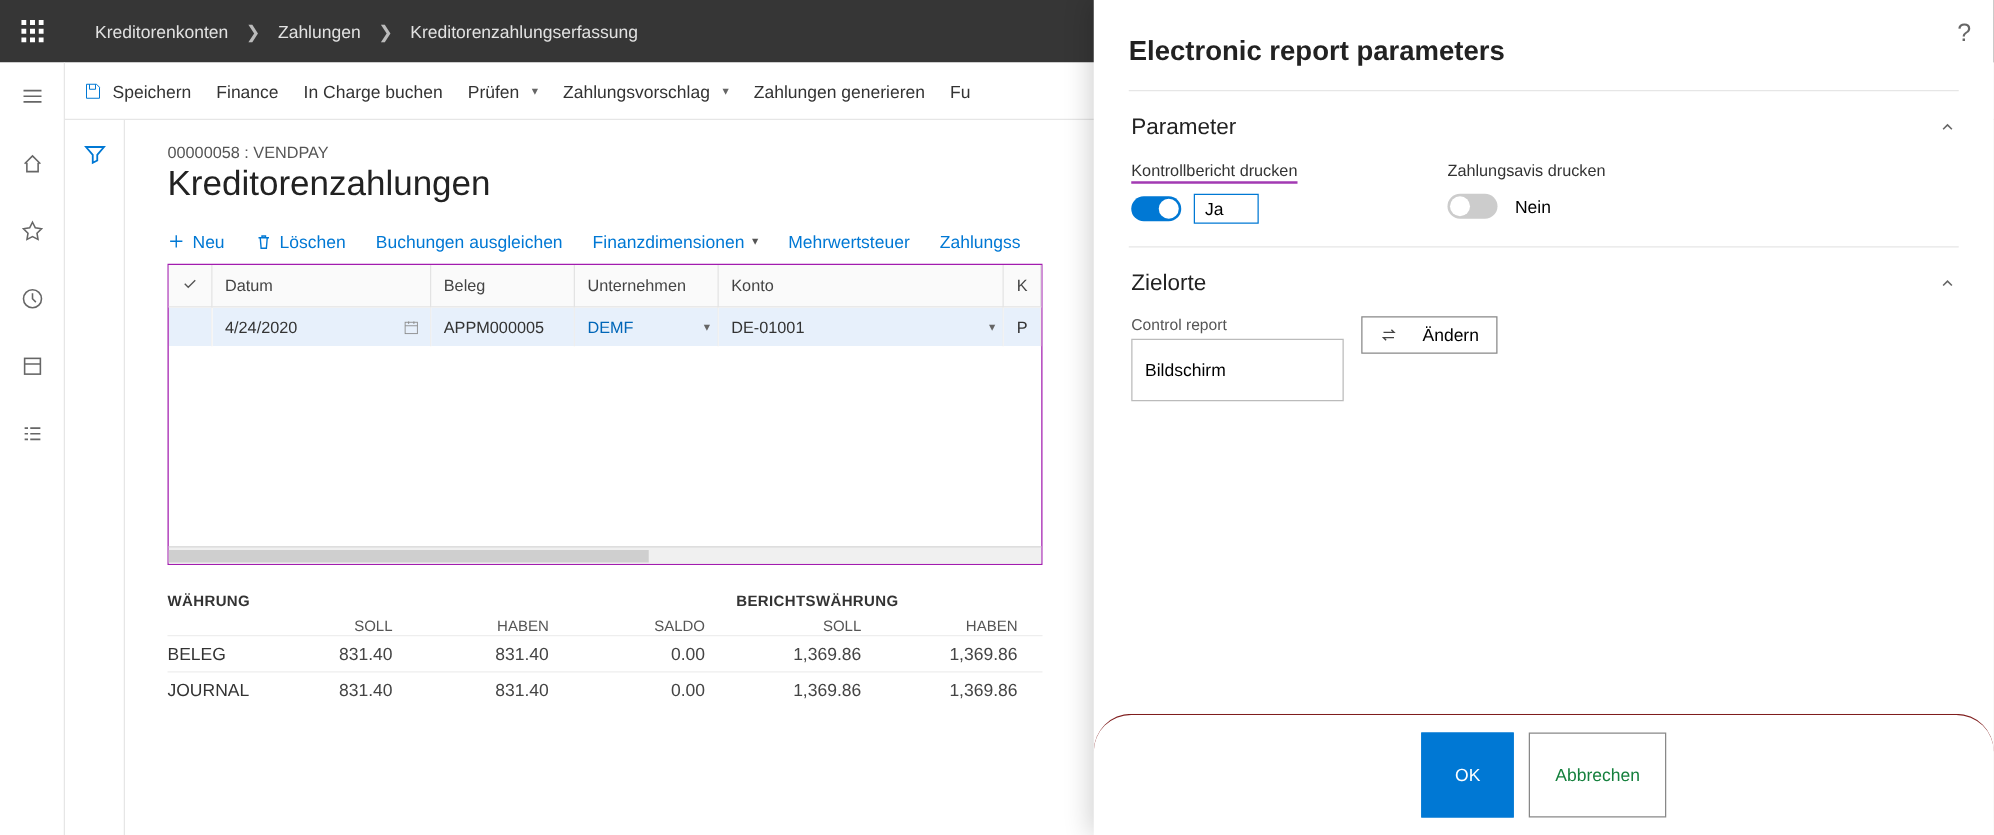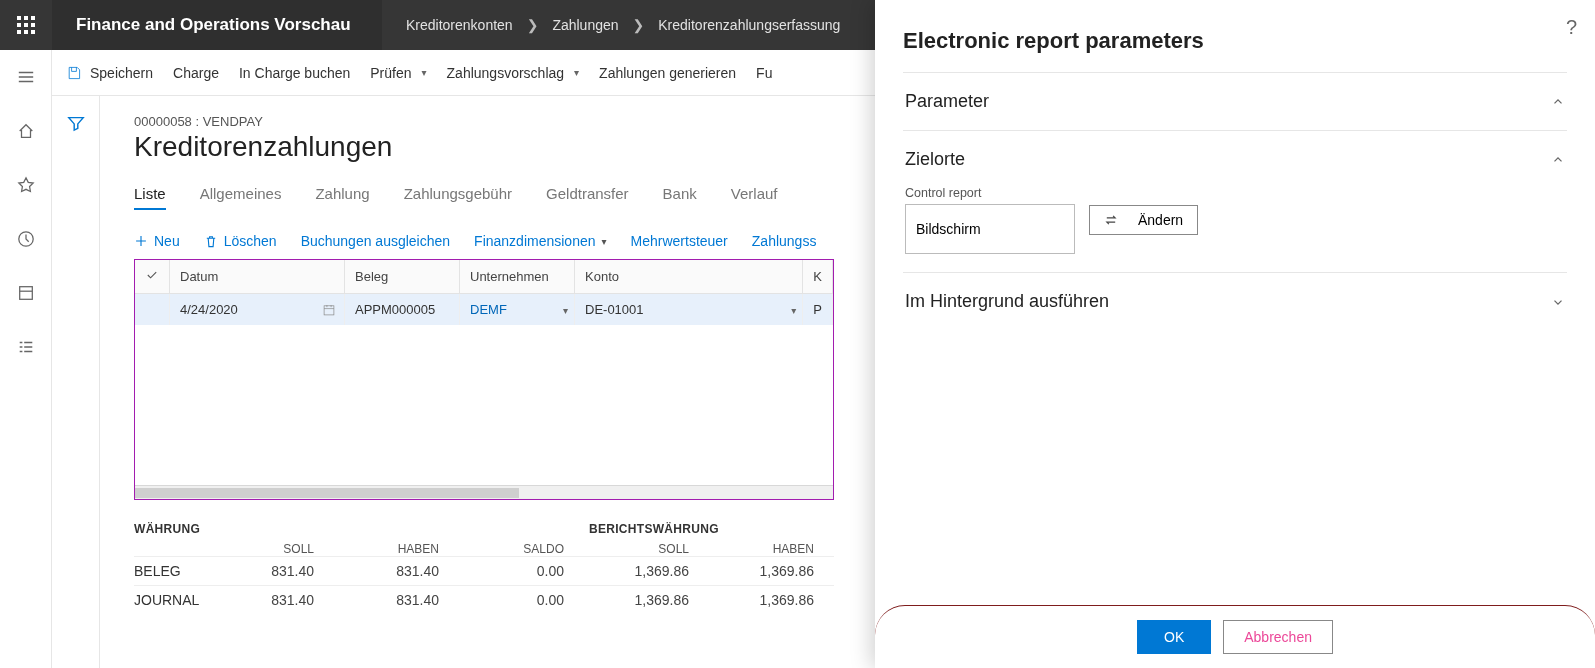--- a/index.html
+++ b/index.html
@@ -78,48 +78,47 @@
   .panel .field .lbl { font-size:13px; color:#333; }
   .panel .field.highlight .lbl { border-bottom:2px solid #a23ab3; padding-bottom:1px; display:inline-block; }
   .panel .toggle-row { display:flex; align-items:center; gap:10px; margin-top:8px; }
   .panel .toggle { width:40px; height:20px; border-radius:20px; background:#ccc; position:relative; cursor:pointer; }
   .panel .toggle .knob { position:absolute; top:2px; left:2px; width:16px; height:16px; border-radius:50%; background:#fff; transition:left .15s; }
   .panel .toggle.on { background:#0078d4; }
   .panel .toggle.on .knob { left:22px; }
   .panel .togval { border:1px solid #0078d4; padding:3px 8px; font-size:14px; min-width:52px; }
   .panel .togval.plain{ border:none; padding-left:4px; }
 
-  .panel .dest { display:flex; align-items:center; gap:14px; }
+  .panel .dest { display:flex; align-items:flex-start; gap:14px; }
   .panel .dest .lbl { font-size:12.5px; color:#555; display:block; margin-bottom:4px; }
   .panel .dest input { font-size:14px; padding:16px 10px; border:1px solid #bbb; width:170px; background:#fff; }
   .panel .btn { font-size:14px; padding:6px 14px; background:#fff; border:1px solid #888; cursor:pointer; display:inline-flex; align-items:center; gap:20px; }
   .panel .btn svg{ width:14px; height:14px; stroke:#444; fill:none; stroke-width:1.6; }
 
   .panel .footer { border-top:1px solid #7f1d1d; padding: 14px 24px; display:flex; justify-content:center; gap:12px;border-radius:30px; }
   .panel .footer .btn.primary { background:#0078d4; color:#fff; border-color:#0078d4; padding:8px 26px; }
-  .panel .footer .btn.secondary { background:#fff; color:#ec4899; padding:8px 20px; }
+  .panel .footer .btn.secondary { background:#fff; color:#15803d; padding:25px 20px; }
 </style>
 </head>
 <body>
 
 <div class="hdr">
   <div class="waffle">
     <svg viewBox="0 0 18 18">
         <rect x="0" y="0" width="4" height="4"></rect>
         <rect x="7" y="0" width="4" height="4"></rect>
         <rect x="14" y="0" width="4" height="4"></rect>
         <rect x="0" y="7" width="4" height="4"></rect>
         <rect x="7" y="7" width="4" height="4"></rect>
         <rect x="14" y="7" width="4" height="4"></rect>
         <rect x="0" y="14" width="4" height="4"></rect>
         <rect x="7" y="14" width="4" height="4"></rect>
         <rect x="14" y="14" width="4" height="4"></rect>
       </svg>
   </div>
-  <div class="app-title">Finance and Operations Vorschau</div>
   <div class="crumbs">
     <span>Kreditorenkonten</span>
     <span class="chev">❯</span>
     <span>Zahlungen</span>
     <span class="chev">❯</span>
     <span>Kreditorenzahlungserfassung</span>
   </div>
 </div>
 
 <div class="rail">
@@ -159,21 +158,21 @@
 
 <div class="cmdbar">
   <div class="cmd">
     <svg viewBox="0 0 20 20">
         <path d="M4 3h10l3 3v11H4z"></path>
         <path d="M7 3v5h6V3"></path>
       </svg>
     <span>Speichern</span>
   </div>
   <div class="cmd">
-      <span>Charge</span>
+      <span>Finance</span>
     </div>
   <div class="cmd">
       <span>In Charge buchen</span>
     </div>
   <div class="cmd">
       <span>Prüfen</span>
       <span class="chev-d">▾</span>
     </div>
   <div class="cmd">
       <span>Zahlungsvorschlag</span>
@@ -190,29 +189,20 @@
 <div class="content">
   <div class="filter-col">
     <svg viewBox="0 0 20 20">
         <path d="M2 4h16l-6 7v5l-4 2v-7z"></path>
       </svg>
   </div>
   <div class="main">
     <div class="journalid">00000058 : VENDPAY</div>
     <div class="page-title">Kreditorenzahlungen</div>
 
-    <div class="tabs">
-      <div class="tab active">Liste</div>
-      <div class="tab">Allgemeines</div>
-      <div class="tab">Zahlung</div>
-      <div class="tab">Zahlungsgebühr</div>
-      <div class="tab">Geldtransfer</div>
-      <div class="tab">Bank</div>
-      <div class="tab">Verlauf</div>
-    </div>
 
     <div class="gridcmd">
       <div class="gc">
           <svg viewBox="0 0 20 20">
             <path d="M10 3v14M3 10h14"></path>
           </svg>
           <span>Neu</span>
         </div>
       <div class="gc">
           <svg viewBox="0 0 20 20">
@@ -317,20 +307,42 @@
   <h1>Electronic report parameters</h1>
   <div class="body">
 
     <div class="sec">
       <div class="sechdr">
         <span>Parameter</span>
         <svg viewBox="0 0 20 20">
             <path d="M5 12l5-5 5 5"></path>
           </svg>
       </div>
+      <div class="seccontent">
+        <div class="fields">
+          <div class="field highlight">
+            <span class="lbl">Kontrollbericht drucken</span>
+            <div class="toggle-row">
+              <div class="toggle on">
+                  <div class="knob"></div>
+                </div>
+              <div class="togval">Ja</div>
+            </div>
+          </div>
+          <div class="field">
+            <span class="lbl">Zahlungsavis drucken</span>
+            <div class="toggle-row">
+              <div class="toggle">
+                  <div class="knob"></div>
+                </div>
+              <div class="togval plain">Nein</div>
+            </div>
+          </div>
+        </div>
+      </div>
     </div>
 
     <div class="sec">
       <div class="sechdr">
         <span>Zielorte</span>
         <svg viewBox="0 0 20 20">
             <path d="M5 12l5-5 5 5"></path>
           </svg>
       </div>
       <div class="seccontent">
@@ -342,27 +354,19 @@
           <button class="btn">
             <svg viewBox="0 0 20 20">
                 <path d="M4 7h12l-3-3M16 13H4l3 3"></path>
               </svg>
             <span>Ändern</span>
           </button>
         </div>
       </div>
     </div>
 
-    <div class="sec">
-      <div class="sechdr">
-        <span>Im Hintergrund ausführen</span>
-        <svg viewBox="0 0 20 20">
-            <path d="M5 8l5 5 5-5"></path>
-          </svg>
-      </div>
-    </div>
 
   </div>
   <div class="footer">
     <button class="btn primary">OK</button>
     <button class="btn secondary">Abbrechen</button>
   </div>
 </div>
 
 </body></html>

